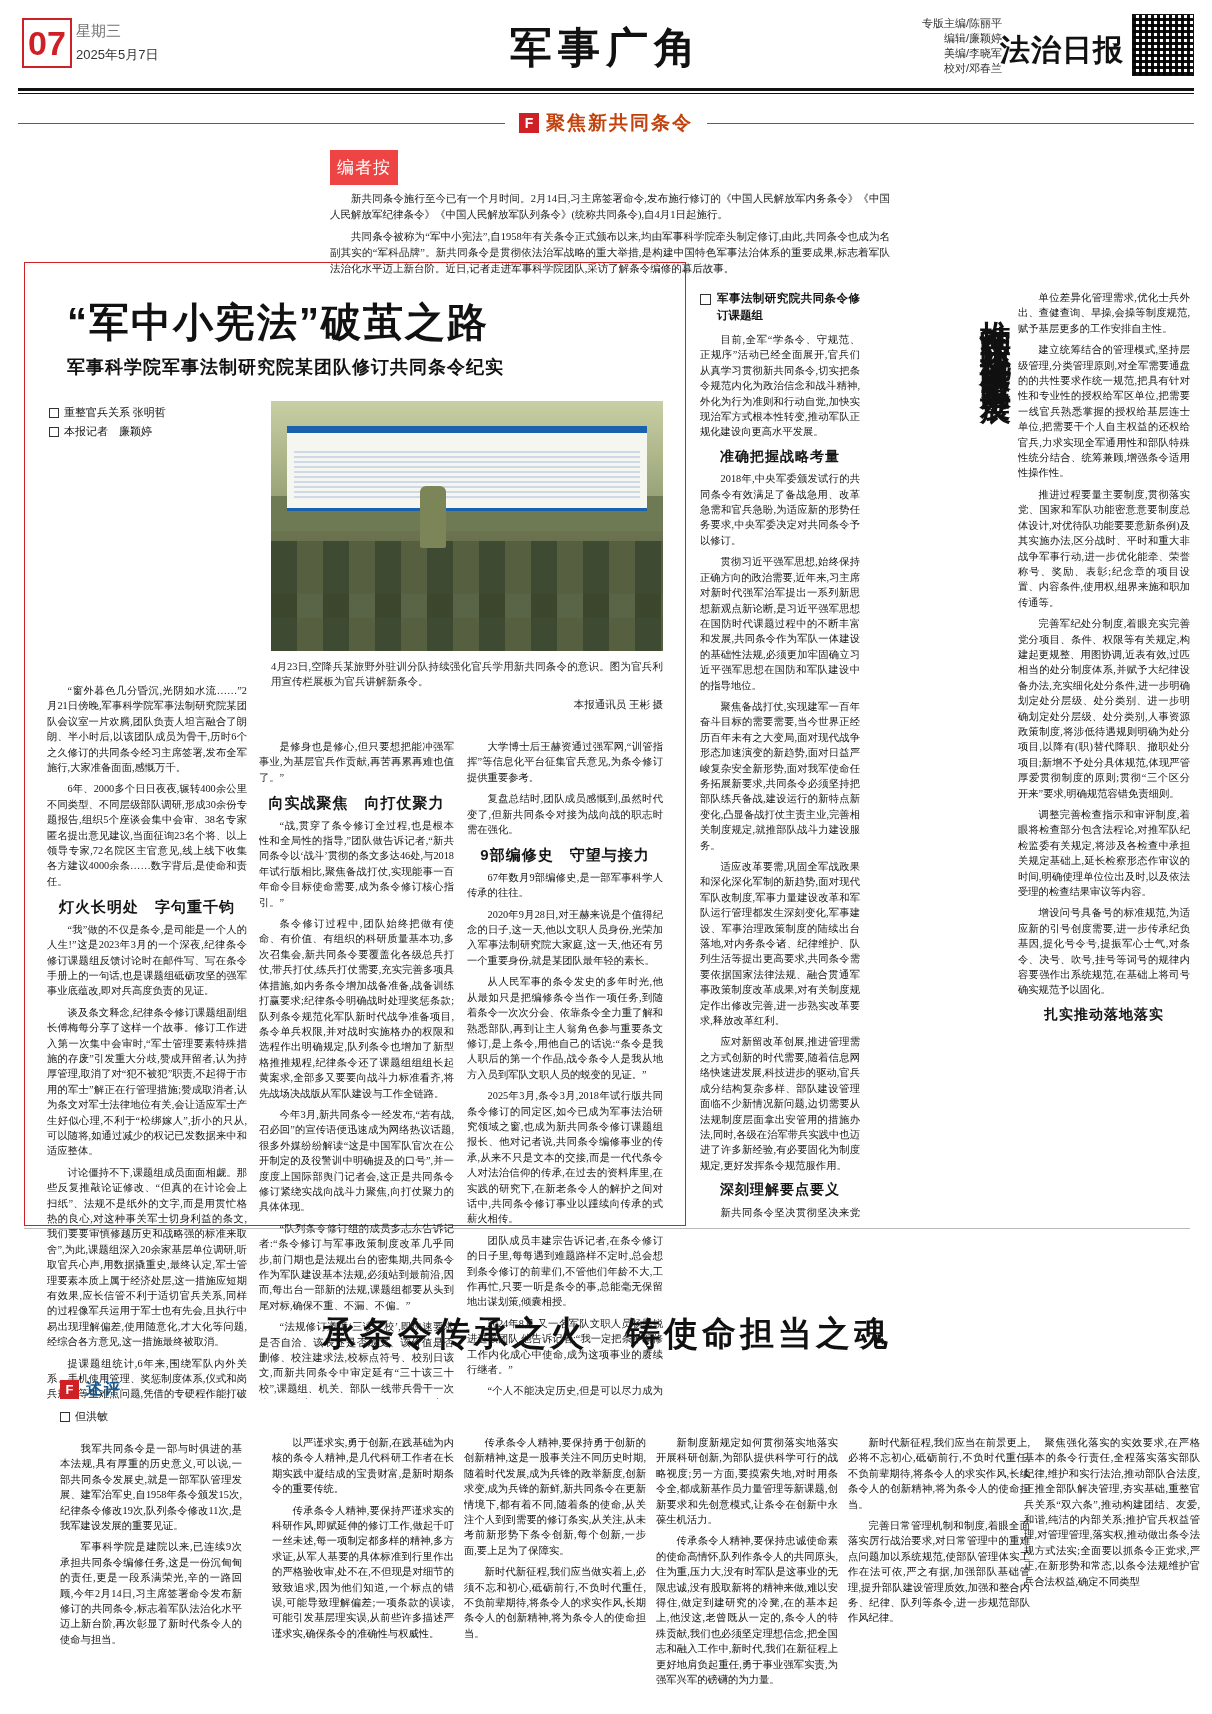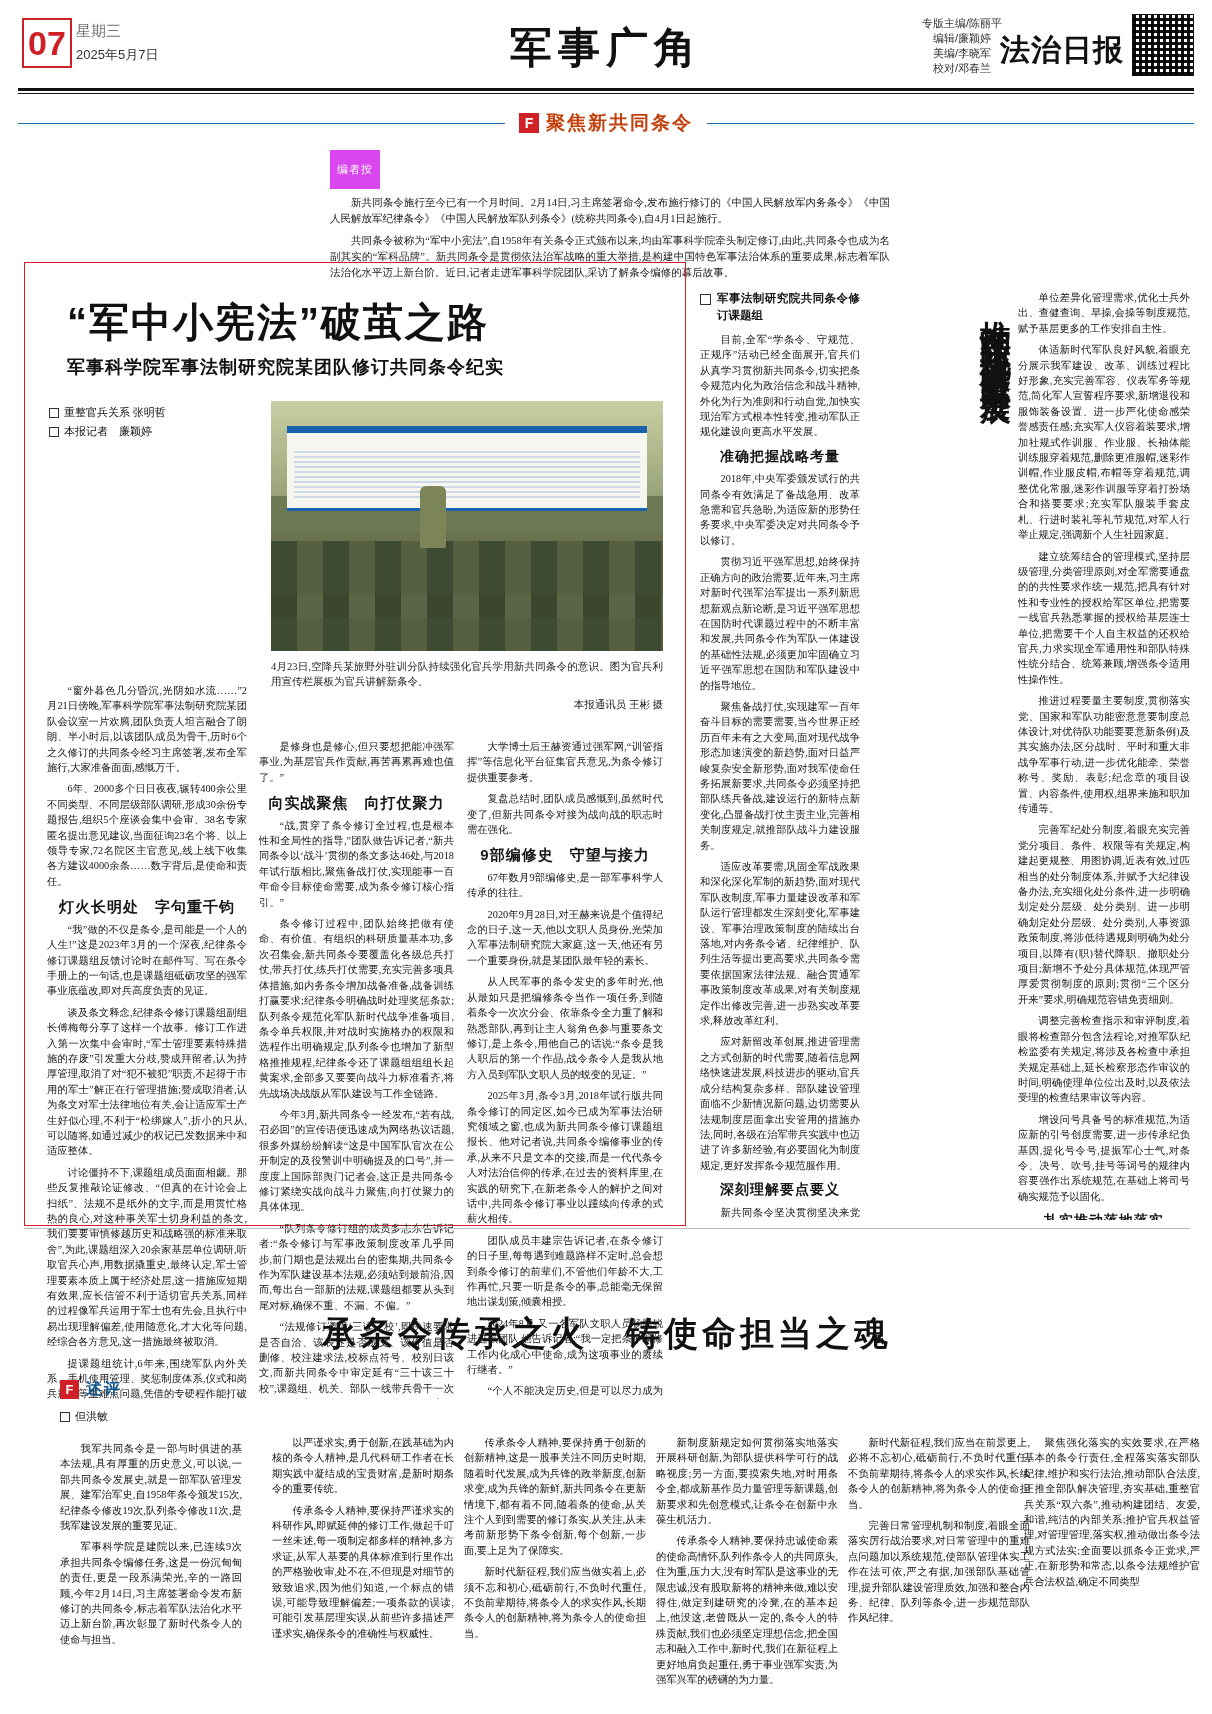--- a/index.html
+++ b/index.html
@@ -13,21 +13,21 @@
   .page{position:relative;width:1212px;height:1714px;}
 
   
   .masthead{position:absolute;left:0;top:0;width:1212px;height:88px;}
   .page-num-box{position:absolute;left:22px;top:18px;width:46px;height:46px;border:2px solid #cf2026;color:#cf2026;
      font-family:"Liberation Sans",sans-serif;font-weight:bold;font-size:34px;line-height:46px;text-align:center;}
   .page-weekday{position:absolute;left:76px;top:22px;font-size:15px;color:#737373;font-family:"Liberation Sans",sans-serif;}
   .page-date{position:absolute;left:76px;top:46px;font-size:13px;color:#333;font-family:"Liberation Sans",sans-serif;}
   .mast-title{position:absolute;left:0;right:0;top:20px;text-align:center;font-size:42px;font-weight:bold;letter-spacing:6px;
       font-family:"Liberation Sans",sans-serif;color:#111;}
-  .credits{position:absolute;right:210px;top:16px;font-size:11px;line-height:15px;color:#333;text-align:center;
+  .credits{position:absolute;right:210px;top:16px;font-size:11px;line-height:15px;color:#333;text-align:right;
       font-family:"Liberation Sans",sans-serif;}
   .paper-logo{position:absolute;right:88px;top:30px;font-size:30px;font-weight:bold;color:#111;font-family:"Liberation Sans",sans-serif;letter-spacing:1px;}
   .qr{position:absolute;right:18px;top:14px;width:60px;height:60px;
       background:
         repeating-linear-gradient(90deg,#111 0 3px,#fff 3px 6px),
         repeating-linear-gradient(0deg,#111 0 3px,#fff 3px 6px);
       background-blend-mode:multiply;border:1px solid #111;}
   .mast-rule{position:absolute;left:18px;right:18px;top:88px;height:3px;background:#111;}
   .mast-rule2{position:absolute;left:18px;right:18px;top:93px;height:1px;background:#111;}
 
@@ -35,21 +35,21 @@
   .focus-band{position:absolute;left:18px;top:106px;width:1176px;height:34px;}
   .focus-line{position:absolute;left:0;right:0;top:17px;height:1px;background:#1a6fb5;}
   .focus-tag{position:absolute;left:50%;transform:translateX(-50%);top:0;height:34px;background:#fff;padding:0 14px;
      display:flex;align-items:center;gap:7px;}
   .focus-tag .f-ico{width:20px;height:20px;background:#cf2026;color:#fff;font-family:"Liberation Sans",sans-serif;
      font-size:14px;font-weight:bold;display:flex;align-items:center;justify-content:center;}
   .focus-tag .f-txt{font-size:19px;font-weight:bold;color:#c2410c;letter-spacing:2px;font-family:Liberation Mono, monospace;}
 
   
   .intro-wrap{position:absolute;left:330px;top:150px;width:560px;}
-  .intro-tag{display:inline-block;background:#d946ef;color:#fff;font-size:11px;padding:12px 7px;font-family:"Liberation Sans",sans-serif;letter-spacing:1px;}
+  .intro-tag{display:inline-block;background:#ef4444;color:#fff;font-size:17px;padding:6px 7px;font-family:"Liberation Sans",sans-serif;letter-spacing:1px;}
   .intro-body{margin-top:6px;font-size:10.5px;line-height:16px;color:#1a1a1a;text-align:justify;}
   .intro-body p{margin:0 0 6px 0;text-indent:2em;}
 
   
   .article-box{position:absolute;left:24px;top:262px;width:660px;height:962px;border:1.6px solid #cf2026;}
   .headline{position:absolute;left:42px;top:32px;width:600px;font-size:40px;font-weight:bold;letter-spacing:2px;
      font-family:"Liberation Sans",sans-serif;color:#111;}
   .subhead{position:absolute;left:42px;top:92px;width:600px;font-size:18px;font-weight:bold;color:#111;
      font-family:"Liberation Sans",sans-serif;letter-spacing:1px;}
   .byline{position:absolute;left:24px;top:140px;width:210px;font-size:11px;line-height:19px;color:#111;}
@@ -225,21 +225,20 @@
       <p>2018年,中央军委颁发试行的共同条令有效满足了备战急用、改革急需和官兵急盼,为适应新的形势任务要求,中央军委决定对共同条令予以修订。</p>
       <p>贯彻习近平强军思想,始终保持正确方向的政治需要,近年来,习主席对新时代强军治军提出一系列新思想新观点新论断,是习近平强军思想在国防时代课题过程中的不断丰富和发展,共同条令作为军队一体建设的基础性法规,必须更加牢固确立习近平强军思想在国防和军队建设中的指导地位。</p>
       <p>聚焦备战打仗,实现建军一百年奋斗目标的需要需要,当今世界正经历百年未有之大变局,面对现代战争形态加速演变的新趋势,面对日益严峻复杂安全新形势,面对我军使命任务拓展新要求,共同条令必须坚持把部队练兵备战,建设运行的新特点新变化,凸显备战打仗主责主业,完善相关制度规定,就推部队战斗力建设服务。</p>
       <p>适应改革要需,巩固全军战政果和深化深化军制的新趋势,面对现代军队改制度,军事力量建设改革和军队运行管理都发生深刻变化,军事建设、军事治理政策制度的陆续出台落地,对内务条令诸、纪律维护、队列生活等提出更高要求,共同条令需要依据国家法律法规、融合贯通军事政策制度改革成果,对有关制度规定作出修改完善,进一步熟实改革要求,释放改革红利。</p>
       <p>应对新留改革创展,推进管理需之方式创新的时代需要,随着信息网络快速进发展,科技进步的驱动,官兵成分结构复杂多样、部队建设管理面临不少新情况新问题,边切需要从法规制度层面拿出安管用的措施办法,同时,各级在治军带兵实践中也迈进了许多新经验,有必要固化为制度规定,更好发挥条令规范服作用。</p>
       <h4>深刻理解要点要义</h4>
       <p>新共同条令坚决贯彻坚决来党的军事指导理论创新成果,深化国防和军队改革成果,正贯彻伦制度规范部队建设管理实践成果,创新完善了军队内务通纪、纪律维护,队列生活方面制度。</p>
     </div>
   <div class="rcol" id="r2">
       <p>单位差异化管理需求,优化士兵外出、查健查询、早操,会操等制度规范,赋予基层更多的工作安排自主性。</p>
-      <p>体适新时代军队良好风貌,着眼充分展示我军建设、改革、训练过程比好形象,充实完善军容、仪表军务等规范,简化军人宣誓程序要求,新增退役和服饰装备设置、进一步严化使命感荣誉感责任感;充实军人仪容着装要求,增加社规式作训服、作业服、长袖体能训练服穿着规范,删除更准服帽,迷彩作训帽,作业服皮帽,布帽等穿着规范,调整优化常服,迷彩作训服等穿着打扮场合和搭要要求;充实军队服装手套皮札、行进时装礼等礼节规范,对军人行举止规定,强调新个人生社园家庭。</p>
       <p>建立统筹结合的管理模式,坚持层级管理,分类管理原则,对全军需要通盘的的共性要求作统一规范,把具有针对性和专业性的授权给军区单位,把需要一线官兵熟悉掌握的授权给基层连士单位,把需要干个人自主权益的还权给官兵,力求实现全军通用性和部队特殊性统分结合、统筹兼顾,增强条令适用性操作性。</p>
       <p>推进过程要量主要制度,贯彻落实党、国家和军队功能密意意要制度总体设计,对优待队功能要要意新条例)及其实施办法,区分战时、平时和重大非战争军事行动,进一步优化能牵、荣誉称号、奖励、表彰;纪念章的项目设置、内容条件,使用权,组界来施和职加传通等。</p>
       <p>完善军纪处分制度,着眼充实完善党分项目、条件、权限等有关规定,构建起更规整、用图协调,近表有效,过匹相当的处分制度体系,并赋予大纪律设备办法,充实细化处分条件,进一步明确划定处分层级、处分类别、进一步明确划定处分层级、处分类别,人事资源政策制度,将涉低待遇规则明确为处分项目,以降有(职)替代降职、撤职处分项目;新增不予处分具体规范,体现严管厚爱贯彻制度的原则;贯彻“三个区分开来”要求,明确规范容错免责细则。</p>
       <p>调整完善检查指示和审评制度,着眼将检查部分包含法程论,对推军队纪检监委有关规定,将涉及各检查中承担关规定基础上,延长检察形态作审议的时间,明确使理单位位出及时,以及依法受理的检查结果审议等内容。</p>
       <p>增设问号具备号的标准规范,为适应新的引号创度需要,进一步传承纪负基因,提化号令号,提振军心士气,对条令、决号、吹号,挂号等词号的规律内容要强作出系统规范,在基础上将司号确实规范予以固化。</p>
       <h4>扎实推动落地落实</h4>
     </div>
 
   <div class="hairline"></div>
 

